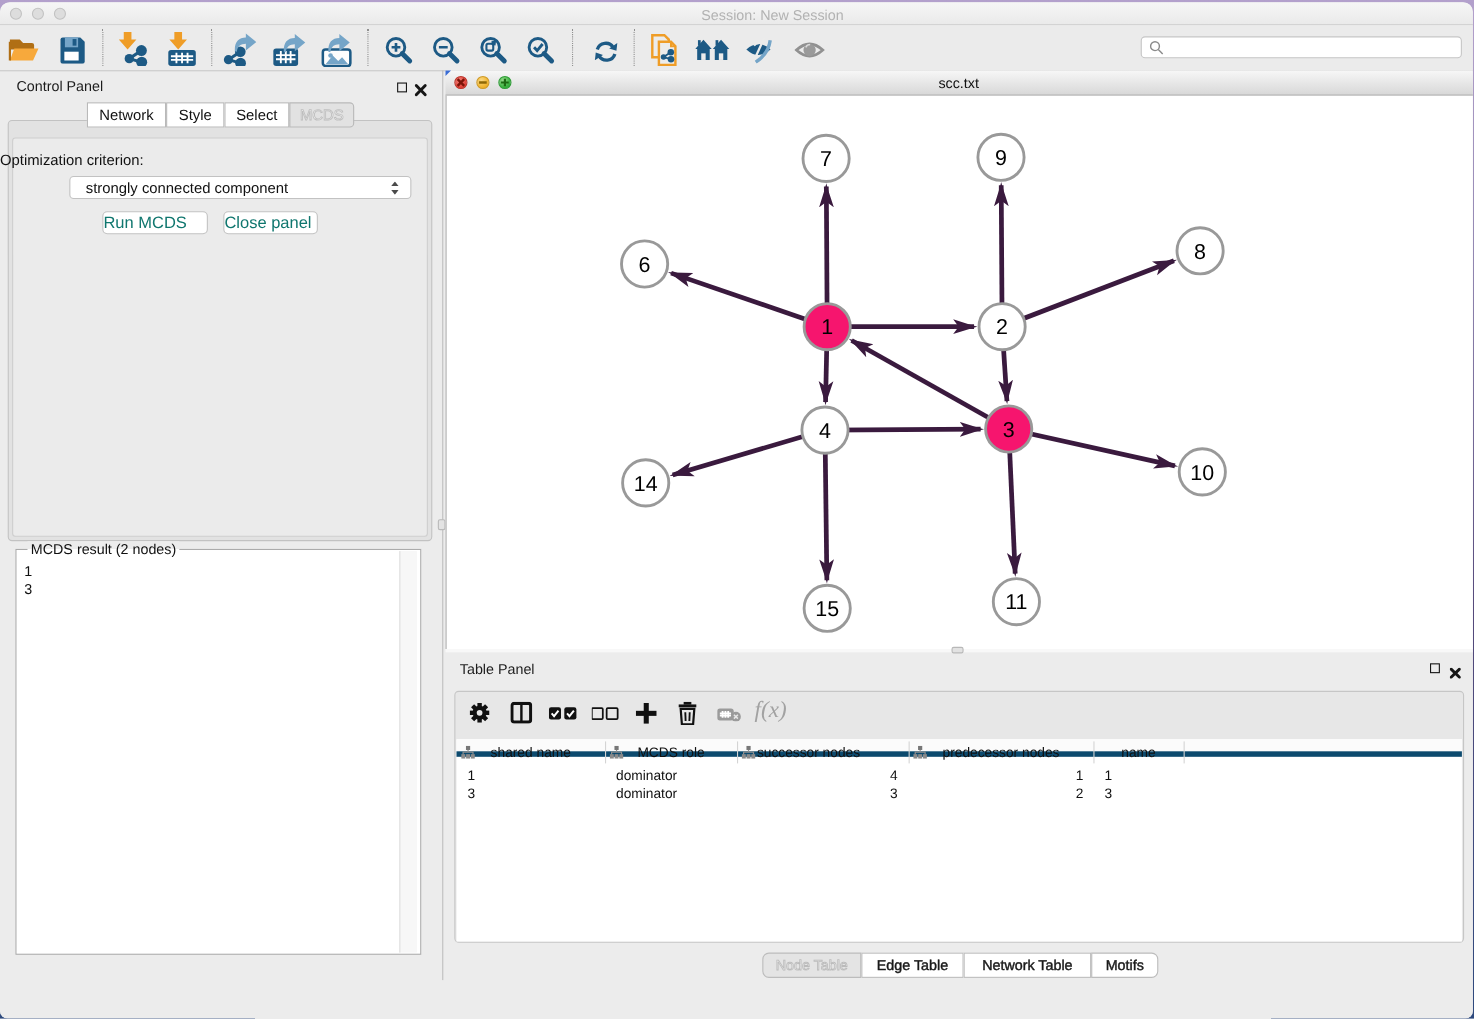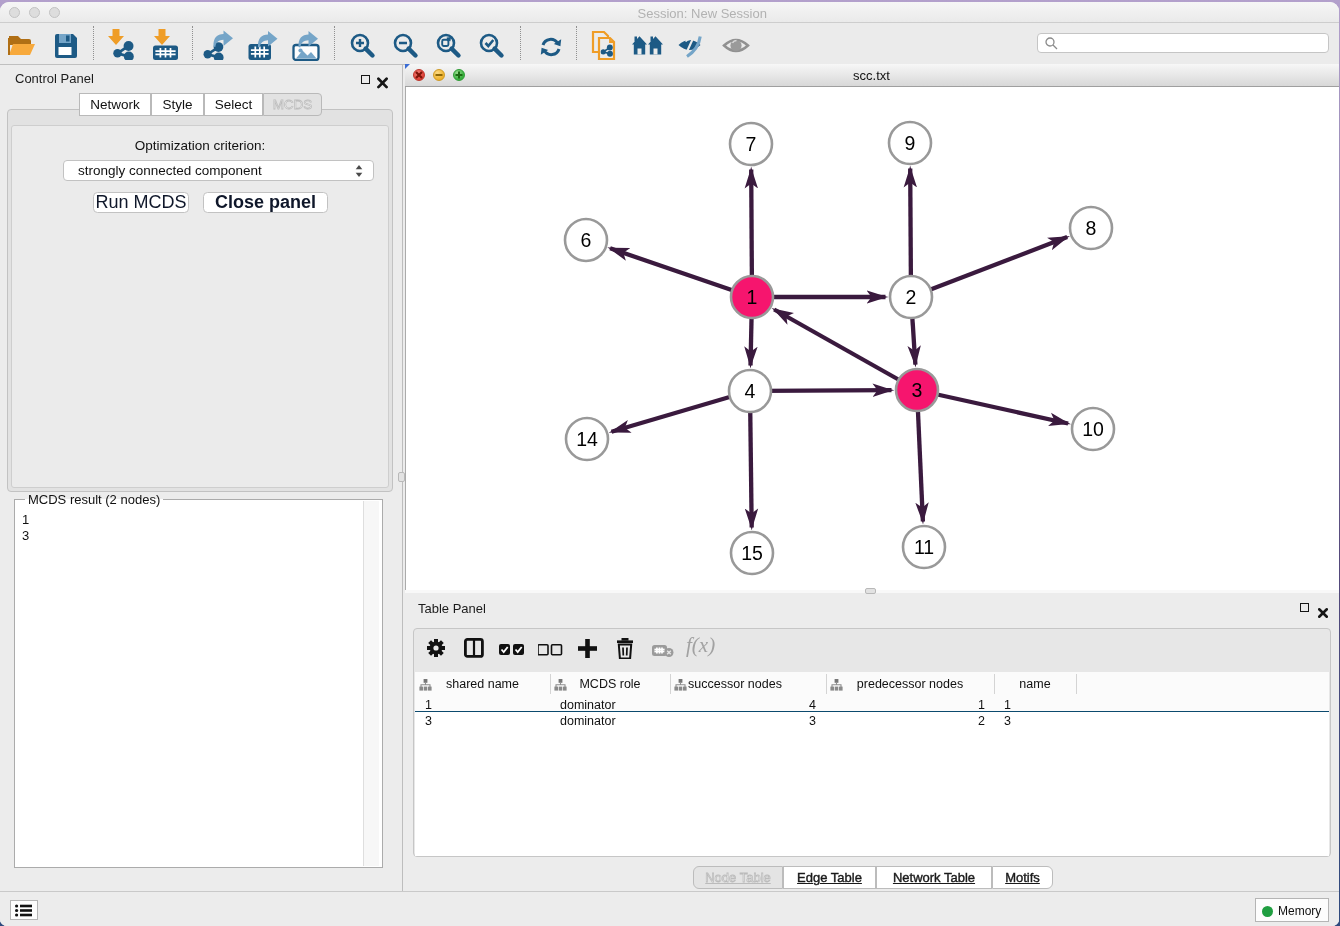--- a/index.html
+++ b/index.html
@@ -19,25 +19,25 @@
   border:1px solid #c5c5c5;border-radius:4px;box-sizing:border-box;}
 #bgfill{position:absolute;left:0;top:63px;width:100%;height:861px;background:#ececec;}
 .panehdr-sq{position:absolute;width:9px;height:9px;border:1.6px solid #151515;box-sizing:border-box;}
 .panehdr-x{position:absolute;width:12px;height:13px;}
 .cptab{position:absolute;top:91px;height:23px;box-sizing:border-box;border:1px solid #b9b9b9;
   background:#fff;font-size:13.5px;color:#111;text-align:center;line-height:21px;}
 #cp-outer{position:absolute;left:7px;top:107px;width:386px;height:383px;
   background:#e2e2e2;border:1px solid #c2c2c2;border-radius:4px;box-sizing:border-box;}
 #cp-inner{position:absolute;left:11px;top:123px;width:378px;height:363px;
   background:#ebebeb;border:1px solid #cecece;border-radius:3px;box-sizing:border-box;}
-#opt-label{position:absolute;left:0;top:136px;width:400px;text-align:center;font-size:13.5px;color:#111;}
+#opt-label{position:absolute;left:0;top:136px;width:400px;font-size:13.5px;color:#111;}
 #dropdown{position:absolute;left:44px;top:158px;width:311px;height:21px;background:#fff;
   border:1px solid #c2c2c2;border-radius:4px;box-sizing:border-box;margin-left:19px;}
 .btn{position:absolute;top:190px;height:21px;background:#fff;border:1px solid #c2c2c2;
-  border-radius:4.5px;box-sizing:border-box;font-size:18px;color:#0f172a;text-align:center;line-height:19px;}
+  border-radius:4.5px;box-sizing:border-box;font-size:15px;color:#0f766e;text-align:left;line-height:19px;}
 #mcds-box{position:absolute;left:14px;top:497px;width:369px;height:369px;
   background:#fff;border:1px solid #ababab;box-sizing:border-box;}
 #mcds-sb{position:absolute;right:3px;top:1px;width:15px;height:365px;background:#f7f7f7;
   border-left:1px solid #dedede;}
 #mcds-label{position:absolute;left:25px;top:490px;font-size:13px;color:#111;
   background:linear-gradient(#ececec 46%,#ffffff 46%);padding:0 3px;}
 .mitm{position:absolute;font-size:13px;color:#111;}
 #vdivider{position:absolute;left:402px;top:62px;width:1px;height:827px;background:#bdbdbd;}
 #netwin{position:absolute;left:404.5px;top:62px;width:934px;height:527px;}
 #nettitle{position:absolute;left:0;top:0;width:100%;height:23px;
@@ -45,27 +45,27 @@
 #nettitle .t{position:absolute;top:4px;width:100%;text-align:center;font-size:13px;color:#111;}
 .mtl{position:absolute;top:5px;width:12px;height:12px;border-radius:50%;box-sizing:border-box;}
 #canvas{position:absolute;left:0;top:23px;width:934px;height:503px;background:#fff;
   border-left:1px solid #ababab;box-sizing:border-box;}
 #net-handle{position:absolute;left:865px;top:586px;width:11px;height:6px;background:#e2e2e2;
   border:1px solid #b8b8b8;border-radius:2px;box-sizing:border-box;}
 #tp-title{position:absolute;left:418px;top:599px;font-size:13px;color:#1c1c1c;}
 #tp-box{position:absolute;left:413px;top:626px;width:918px;height:229px;
   background:#e7e7e7;border:1px solid #c6c6c6;border-radius:4px;box-sizing:border-box;}
 #tp-table{position:absolute;left:415px;top:670px;width:914px;height:184px;background:#fff;}
-#tp-header{position:absolute;left:0;top:0;width:100%;height:40px;background:#fbfbfb;
-  border-bottom:1px solid #0c4a6e;box-sizing:border-box;}
+#tp-header{position:absolute;left:0;top:0;width:100%;height:16px;background:#fbfbfb;
+  border-bottom:5px solid #0c4a6e;box-sizing:border-box;}
 .th{position:absolute;top:5px;font-size:12.5px;color:#111;text-align:center;}
 .thsep{position:absolute;top:2px;height:20px;width:0;border-left:1px solid #d4d4d4;}
 .td{position:absolute;font-size:12.5px;color:#111;}
 .btab{position:absolute;top:864px;height:23px;box-sizing:border-box;border:1px solid #bcbcbc;
-  background:#fff;font-size:13px;font-weight:400;-webkit-text-stroke:0.4px #1a1a1a;color:#1a1a1a;text-align:center;line-height:21px;text-decoration:underline;}
+  background:#fff;font-size:13px;font-weight:400;-webkit-text-stroke:0.4px #1a1a1a;color:#1a1a1a;text-align:center;line-height:21px;}
 #statusbar{position:absolute;left:0;top:889px;width:100%;height:35px;border-top:1px solid #c9c9c9;background:#ececec;}
 #listbtn{position:absolute;left:10px;top:8px;width:28px;height:20px;background:#fdfdfd;
   border:1px solid #b5b5b5;box-sizing:border-box;}
 #membtn{position:absolute;left:1255px;top:6px;width:74px;height:24px;background:#fdfdfd;
   border:1px solid #b5b5b5;box-sizing:border-box;}
 </style></head>
 <body>
 <div id="win">
  <div id="titlebar">
   <div class="tl" style="left:8.5px;"></div>
@@ -209,21 +209,21 @@
        -webkit-text-stroke:0.8px #bdbdbd;border-radius:0 4px 4px 0;">MCDS</div>
   <div id="opt-label">Optimization criterion:</div>
   <div id="dropdown">
       <span style="position:absolute;left:14px;top:2px;font-size:13.5px;color:#111;">strongly connected component</span>
     <svg width="8" height="12" style="position:absolute;right:10px;top:4px;" viewBox="0 0 8 12">
       <path d="M4 0 L7.3 4.2 L0.7 4.2 Z" fill="#4a4a4a"></path>
         <path d="M4 12 L7.3 7.8 L0.7 7.8 Z" fill="#4a4a4a"></path>
       </svg>
   </div>
   <div class="btn" style="left:93px;width:96px;">Run MCDS</div>
-  <div class="btn" style="left:203px;width:125px;font-weight:bold;">Close panel</div>
+  <div class="btn" style="left:203px;width:86px;">Close panel</div>
   <div id="mcds-box">
       <div id="mcds-sb"></div>
     </div>
   <div id="mcds-label">MCDS result (2 nodes)</div>
   <div class="mitm" style="left:22px;top:510px;">1</div>
   <div class="mitm" style="left:22px;top:526px;">3</div>
   <div id="vdivider"></div>
   <div style="position:absolute;left:398px;top:470px;width:7px;height:10px;background:#e3e3e3;border:1px solid #b9b9b9;border-radius:2px;box-sizing:border-box;"></div>
   <div id="netwin">
    <div style="position:absolute;left:0;top:0;width:0;height:0;border-top:5px solid #3a6cd4;border-right:5px solid transparent;z-index:3;"></div>
@@ -394,28 +394,12 @@
       <div class="td" style="left:10px;top:42px;">3</div>
       <div class="td" style="left:145px;top:42px;">dominator</div>
       <div class="td" style="left:255px;top:42px;width:146px;text-align:right;">3</div>
       <div class="td" style="left:420px;top:42px;width:150px;text-align:right;">2</div>
       <div class="td" style="left:589px;top:42px;">3</div>
  </div>
  <div class="btab" style="left:693px;width:90px;border-radius:6px 0 0 6px;background:#e4e4e4;color:#fefefe;-webkit-text-stroke:0.8px #bbbbbb;">Node Table</div>
  <div class="btab" style="left:783px;width:93px;">Edge Table</div>
  <div class="btab" style="left:876px;width:116px;">Network Table</div>
  <div class="btab" style="left:992px;width:61px;border-radius:0 6px 6px 0;">Motifs</div>
- <div id="statusbar">
-  <div id="listbtn">
-        <svg width="18" height="13" viewBox="0 0 18 13" style="position:absolute;left:4px;top:2.5px;">
-    <circle cx="1.6" cy="2" r="1.6" fill="#111"></circle>
-          <rect x="5" y="0.7" width="12" height="2.6" fill="#111"></rect>
-    <circle cx="1.6" cy="6.5" r="1.6" fill="#111"></circle>
-          <rect x="5" y="5.2" width="12" height="2.6" fill="#111"></rect>
-    <circle cx="1.6" cy="11" r="1.6" fill="#111"></circle>
-          <rect x="5" y="9.7" width="12" height="2.6" fill="#111"></rect>
-        </svg>
-      </div>
-  <div id="membtn">
-        <div style="position:absolute;left:6px;top:6.5px;width:11px;height:11px;border-radius:50%;background:#1f9e40;"></div>
-   <div style="position:absolute;left:22px;top:5px;font-size:12px;color:#111;">Memory</div>
-      </div>
- </div>
 </div>
 </body></html>

